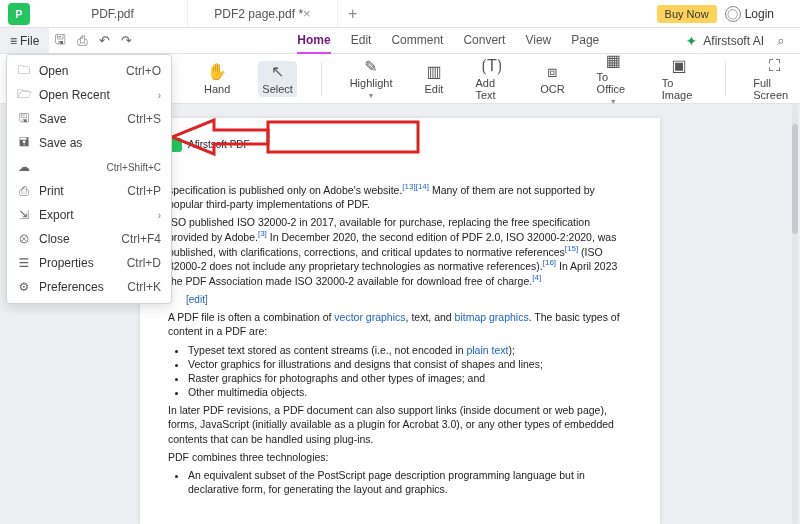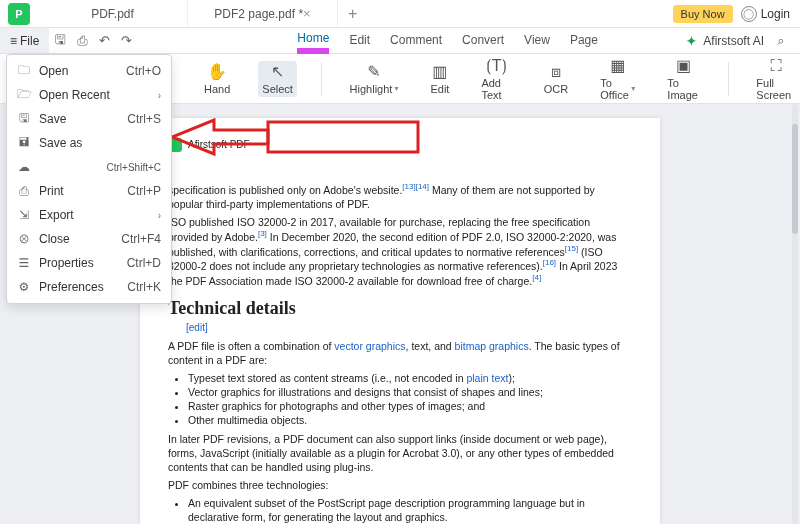--- a/index.html
+++ b/index.html
@@ -3,37 +3,37 @@
 <meta charset="utf-8">
 <style>
   * { box-sizing: border-box; margin: 0; padding: 0; font-family: -apple-system, "Segoe UI", sans-serif; }
   body { width: 800px; height: 524px; overflow: hidden; background: #f5f5f7; font-size: 12px; color: #333; }
   .tabbar { display: flex; align-items: center; height: 28px; background: #fff; border-bottom: 1px solid #e3e3e3; }
   .logo { width: 22px; height: 22px; margin: 0 8px; background: #22c55e; border-radius: 4px; display:flex; align-items:center; justify-content:center; color:#fff; font-weight:bold; font-size:11px;}
   .tab { display:flex; align-items:center; height:100%; padding:0 14px; font-size:12px; color:#555; border-right:1px solid #eee; min-width:150px; justify-content:center;}
   .tab.active { background:#fff; }
   .tab-close { color:#999; cursor:pointer; font-size:13px; }
   .tab-plus { padding:0 10px; color:#888; font-size:16px; cursor:pointer;}
-  .top-right { margin-left:auto; display:flex; align-items:center; gap:8px; padding-right:10px;}
+  .top-right { margin-left:auto; display:flex; align-items:center; gap:8px; padding-right:26px;}
   .buy-now { background:#ffd35b; color:#333; padding:3px 8px; font-size:11px; border-radius:3px; cursor:pointer;}
   .login { display:flex; align-items:center; gap:4px; font-size:12px; cursor:pointer;}
   .avatar { width:16px; height:16px; border-radius:50%; border:1px solid #888; display:flex; align-items:center; justify-content:center; font-size:10px; color:#888;}
   .menubar { display:flex; align-items:center; height:26px; background:#fff; border-bottom:1px solid #e3e3e3;}
   .file-btn { display:flex; align-items:center; gap:3px; padding:0 10px; height:100%; background:#eef0f3; cursor:pointer; font-size:12px;}
   .qicon { width:22px; height:22px; display:flex; align-items:center; justify-content:center; color:#666; font-size:13px; cursor:pointer;}
   .menutabs { margin-left:160px; display:flex; gap:20px; font-size:12px;}
   .menutab { height:26px; display:flex; align-items:center; color:#555; cursor:pointer; border-bottom:2px solid transparent;}
-  .menutab.active { color:#0369a1; border-bottom:6px solid #d946ef; font-weight:400;}
+  .menutab.active { color:#701a75; border-bottom:2px solid #d946ef; font-weight:700;}
   .ai-area { margin-left:auto; display:flex; align-items:center; gap:6px; padding-right:8px; font-size:12px; color:#444;}
   .ai-star { color:#18a058; font-size:14px;}
   .toolbar { display:flex; height:50px; background:#fff; border-bottom:1px solid #e3e3e3; padding-left:200px; gap:24px; align-items:center;}
   .tool { display:flex; flex-direction:column; align-items:center; justify-content:center; font-size:11px; color:#444; gap:2px; cursor:pointer; padding:2px 4px; border-radius:4px;}
   .tool.selected { background:#e6ebf1;}
   .tool-icon { font-size:16px; color:#555; height:18px; display:flex; align-items:center;}
-  .tool-label { display:flex; align-items:center; gap:2px;}
+  .tool-label { display:flex; align-items:center; gap:2px;flex-direction:column;}
   .caret { font-size:8px; color:#888;}
   .tool-sep { width:1px; height:34px; background:#e3e3e3;}
   .workspace { position:relative; height:calc(524px - 28px - 26px - 50px); background:#edeff2; display:flex; justify-content:center; overflow:hidden;}
   .page { margin-top:14px; width:520px; background:#fff; box-shadow:0 0 4px rgba(0,0,0,.12); padding:20px 28px; font-size:10.5px; line-height:1.35; color:#222; overflow:hidden;}
   .page a { color:#1a62c7;margin-top:40px;}
   .page h2 { font-family:"Times New Roman", serif; font-size:18px; font-weight:bold; margin-top:8px;}
   .page ul { margin:4px 0 4px 20px;}
   .page p { margin:4px 0;}
   .edit-link { color:#1a62c7; font-size:10px;padding-left:18px;}
   .sup { color:#1a62c7; font-size:8px; vertical-align:super;}
@@ -146,21 +146,20 @@
 
 <div class="workspace">
   <div class="page">
     <div class="doc-logo">
         <div class="doc-logo-box"></div>
         <span>Afirstsoft PDF</span>
       </div>
     <div style="height:26px"></div>
     <p><span>specification is published only on Adobe's website.</span><span class="sup">[13][14]</span><span> Many of them are not supported by popular third-party implementations of PDF.</span></p>
     <p><span>ISO published ISO 32000-2 in 2017, available for purchase, replacing the free specification provided by Adobe.</span><span class="sup">[3]</span><span> In December 2020, the second edition of PDF 2.0, ISO 32000-2:2020, was published, with clarifications, corrections, and critical updates to normative references</span><span class="sup">[15]</span><span> (ISO 32000-2 does not include any proprietary technologies as normative references).</span><span class="sup">[16]</span><span> In April 2023 the PDF Association made ISO 32000-2 available for download free of charge.</span><span class="sup">[4]</span></p>
-    <h2>Technical details</h2>
     <span class="edit-link">[<span>edit</span>]</span>
     <p><span>A PDF file is often a combination of </span><a>vector graphics</a><span>, text, and </span><a>bitmap graphics</a><span>. The basic types of content in a PDF are:</span></p>
     <ul>
       <li><span>Typeset text stored as content streams (i.e., not encoded in </span><a>plain text</a><span>);</span></li>
       <li>Vector graphics for illustrations and designs that consist of shapes and lines;</li>
       <li>Raster graphics for photographs and other types of images; and</li>
       <li>Other multimedia objects.</li>
     </ul>
     <p>In later PDF revisions, a PDF document can also support links (inside document or web page), forms, JavaScript (initially available as a plugin for Acrobat 3.0), or any other types of embedded contents that can be handled using plug-ins.</p>
     <p>PDF combines three technologies:</p>

